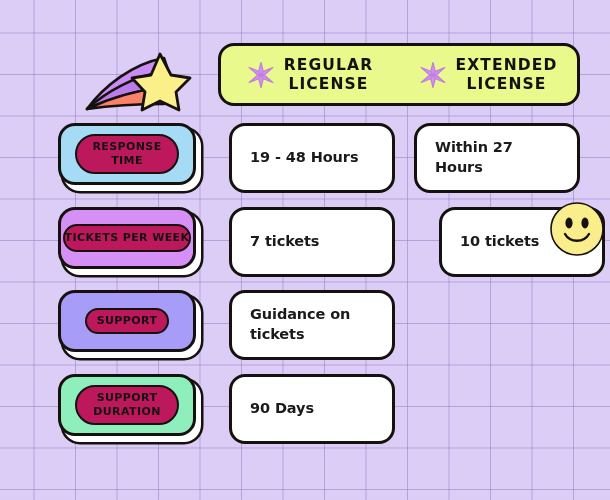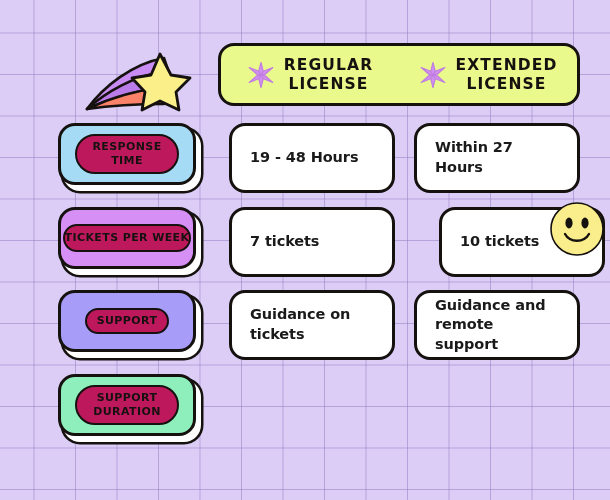--- a/index.html
+++ b/index.html
@@ -215,30 +215,29 @@
 
   <div class="chip chip-narrow" style="top:290px; background:#A79CF8;">
     <span class="chip-inner">
       <span class="chip-label">SUPPORT</span>
     </span>
   </div>
   <div class="cell" style="left:229px; top:290px;">
     <span class="cell-text">Guidance on
 tickets</span>
   </div>
-  <div class="cell" style="left:414px; top:290px;">
-    <span class="cell-text">Guidance and
-remote support</span>
-  </div>
 
   <div class="chip" style="top:374px; background:#8FEFBC;">
     <span class="chip-inner">
       <span class="chip-label">SUPPORT
 DURATION</span>
     </span>
+  </div>
+  <div class="cell" style="left:229px; top:374px;">
+    <span class="cell-text">90 Days</span>
   </div>
 
   <div class="smiley">
     <svg viewBox="0 0 58 58" width="58" height="58" aria-hidden="true">
       <circle cx="29" cy="29" r="26" fill="#FAEE8C" stroke="#15110f" stroke-width="1.6"></circle>
       <ellipse cx="21" cy="23" rx="3.6" ry="5.4" fill="#15110f"></ellipse>
       <ellipse cx="37" cy="23" rx="3.6" ry="5.4" fill="#15110f"></ellipse>
       <path d="M17 34 C22 43 36 43 41 34" fill="none" stroke="#15110f" stroke-width="2.4" stroke-linecap="round"></path>
     </svg>
   </div>

